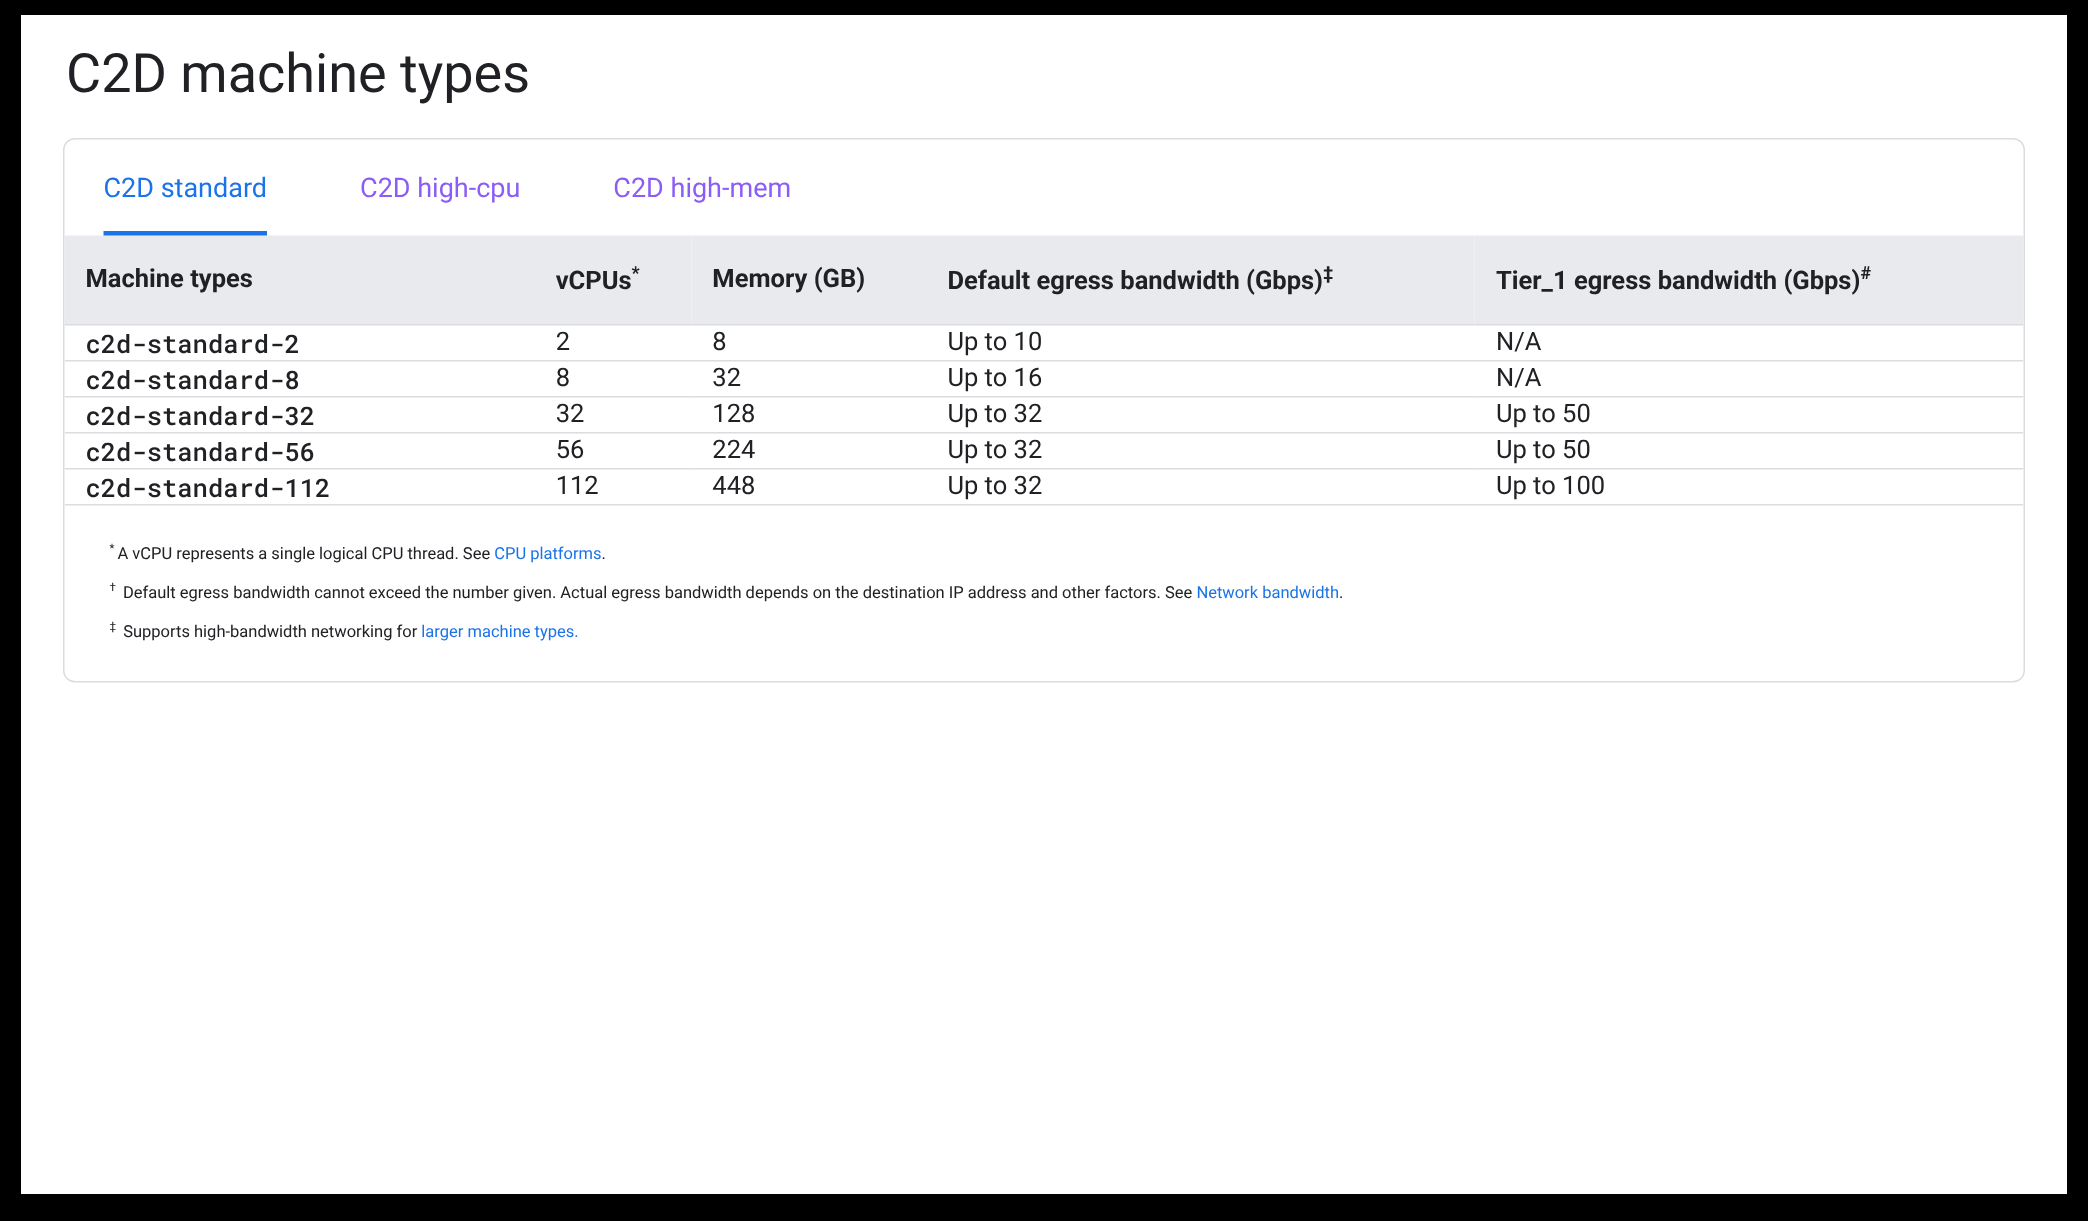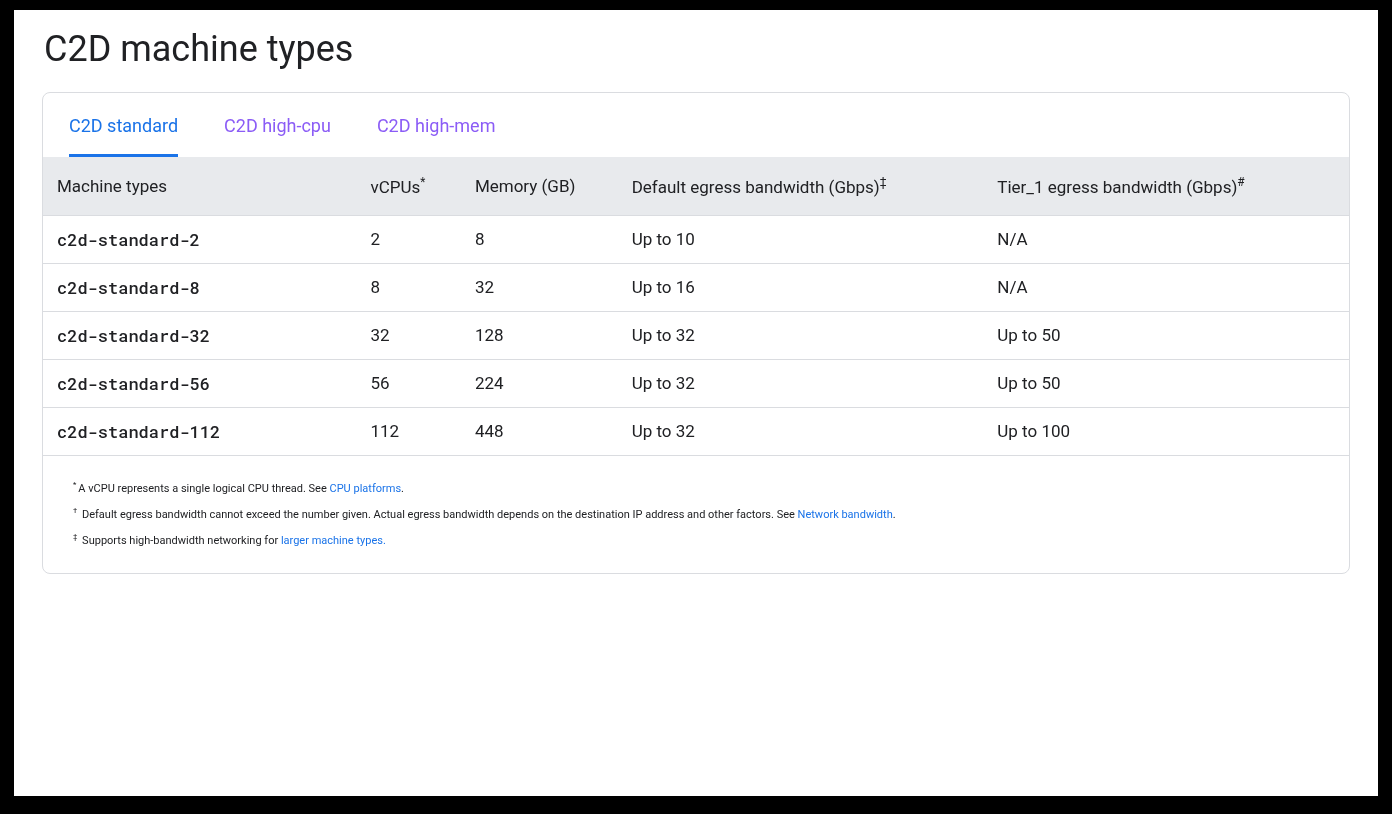--- a/index.html
+++ b/index.html
@@ -35,21 +35,21 @@
 
   .panel {
     border: 1px solid #dadce0;
     border-radius: 8px;
     overflow: hidden;
   }
 
   
   .tabs {
     display: flex;
-    gap: 46px;
+    gap: 62px;
     padding: 0 26px;
     align-items: flex-end;
     height: 64px;
   }
   .tab {
     font-size: 18px;
     color: #8b5cf6;
     height: 100%;
     display: flex;
     align-items: center;
@@ -76,30 +76,30 @@
     table-layout: fixed;
   }
   table.machine-table col.c1 { width: 24%; }
   table.machine-table col.c2 { width: 8%; }
   table.machine-table col.c3 { width: 12%; }
   table.machine-table col.c4 { width: 28%; }
   table.machine-table col.c5 { width: 28%; }
 
   table.machine-table thead th {
     background: #e8eaed;
-    font-weight: 400;
+    font-weight: 700;
     font-size: 17px;
     text-align: left;
     padding: 18px 14px;
     color: #202124;
     border-bottom: 1px solid #dadce0;
   }
   table.machine-table tbody td {
     border-bottom: 1px solid #dadce0;
-    padding: 12px 14px;
+    padding: 0 14px;
     font-size: 17px;
     color: #202124;
     vertical-align: middle;
   }
   table.machine-table tbody tr:last-child td {
     border-bottom: 1px solid #dadce0;
   }
   .mono {
     font-family: "Roboto Mono", Menlo, Consolas, monospace;
     font-weight: 500;

